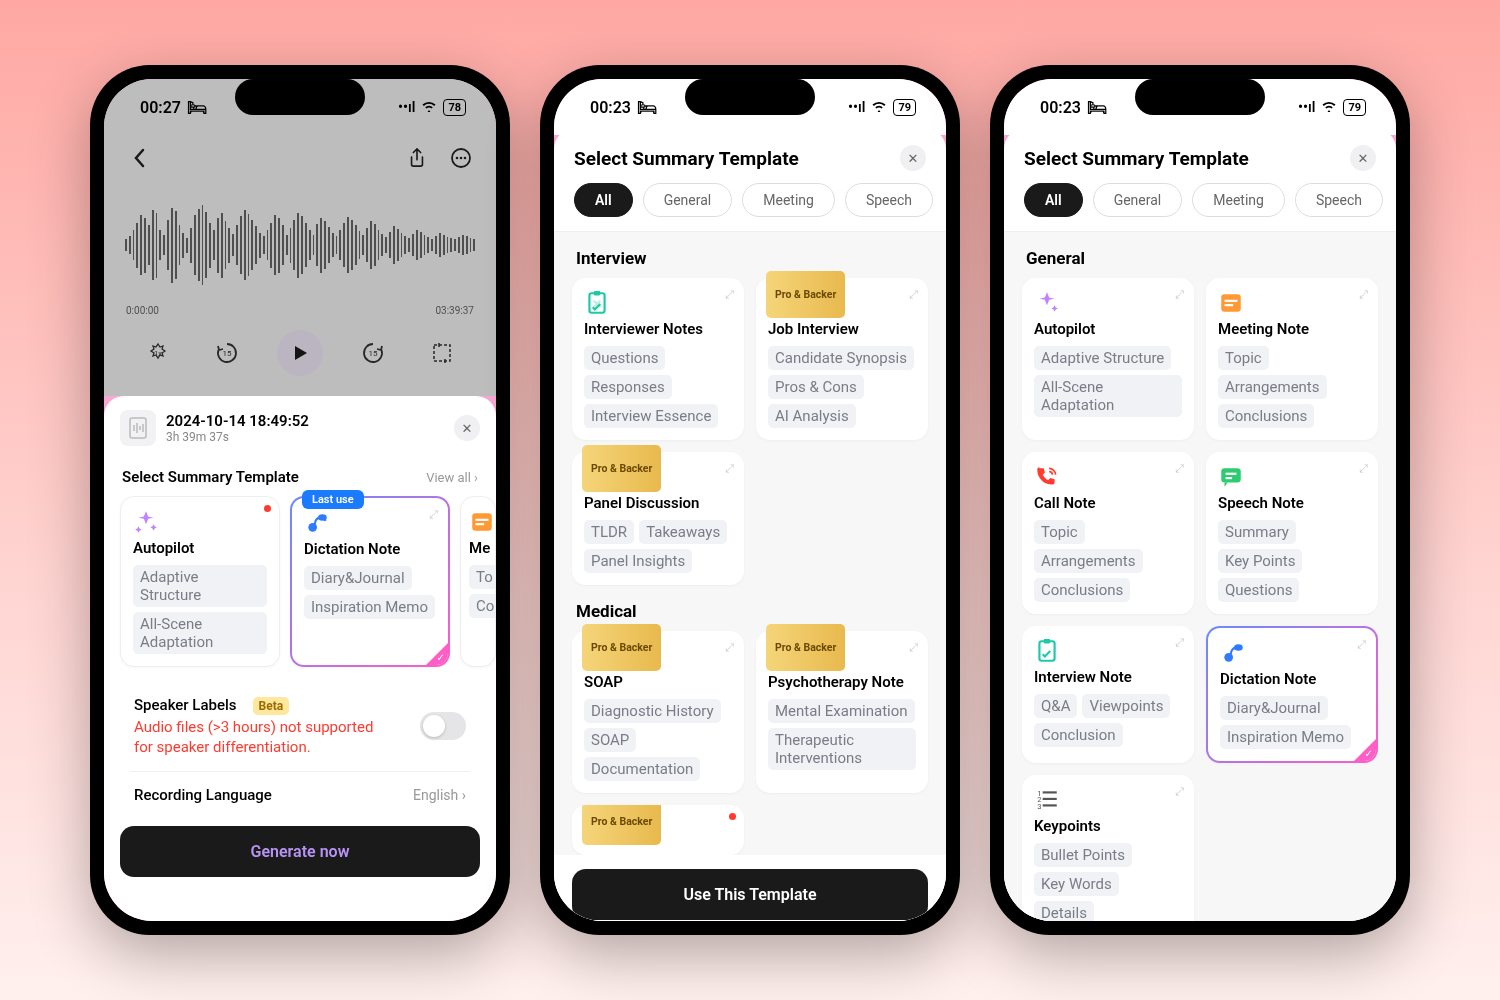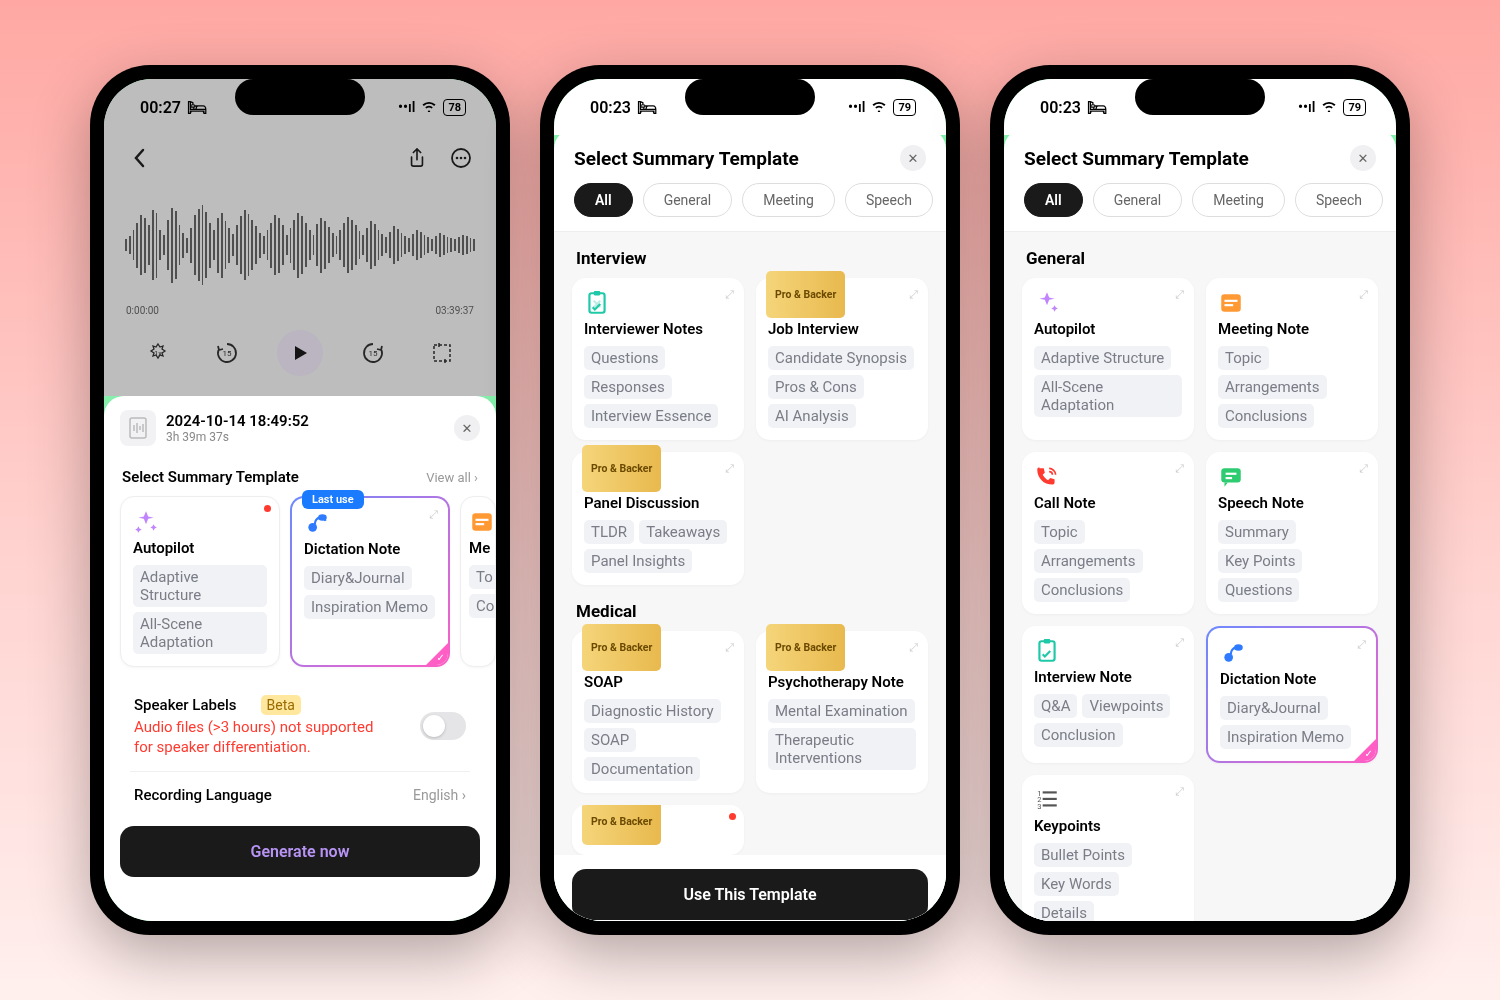--- a/index.html
+++ b/index.html
@@ -19,21 +19,21 @@
     height: 870px;
     background: #000;
     border-radius: 60px;
     padding: 14px;
     box-shadow: 0 20px 60px rgba(0,0,0,0.3);
     position: relative;
   }
   .screen {
     width: 100%;
     height: 100%;
-    background: #86efac;
+    background: #f9a8d4;
     border-radius: 48px;
     overflow: hidden;
     position: relative;
     display: flex;
     flex-direction: column;
   }
   .notch {
     position: absolute;
     top: 14px;
     left: 50%;
@@ -147,21 +147,21 @@
   .tname { font-size:15px; font-weight:600; margin-bottom:8px; }
   .tags { display:flex; flex-wrap:wrap; gap:5px; }
   .tag { background:#f1f2f5; color:#7a7d87; font-size:15px; padding:3px 7px; border-radius:5px; }
   .cut-card { width: 36px; overflow:hidden; padding:12px 8px; }
   .setting-row {
     display:flex; justify-content:space-between; align-items:center;
     padding:14px 4px; border-bottom:1px solid #f0f0f0;
   }
   .setting-row:last-of-type { border-bottom:none; }
   .slabel { font-size:15px; font-weight:500; }
-  .beta { background:#FFE89E; color:#9C6B00; font-size:14px; font-weight:400; padding:2px 6px; border-radius:5px; margin-left:20px; }
+  .beta { background:#FFE89E; color:#9C6B00; font-size:12px; font-weight:700; padding:2px 6px; border-radius:5px; margin-left:12px; }
   .warn { font-size:15px; color:#FF3B30; margin-top:4px; max-width: 240px; line-height:1.3; }
   .toggle { width:46px; height:28px; background:#e5e5e7; border-radius:14px; position:relative; }
   .toggle::after { content:""; position:absolute; left:3px; top:3px; width:22px; height:22px; background:#fff; border-radius:50%; box-shadow:0 1px 3px rgba(0,0,0,0.2); }
   .sval { font-size:14px; color:#999; }
   .cta {
     margin:auto 0 44px; background:#1a1a1a; color:#fff; text-align:center;
     padding:16px; border-radius:14px; font-size:16px; font-weight:600;
   }
   .cta.purple { color:#B794F4; }
   

